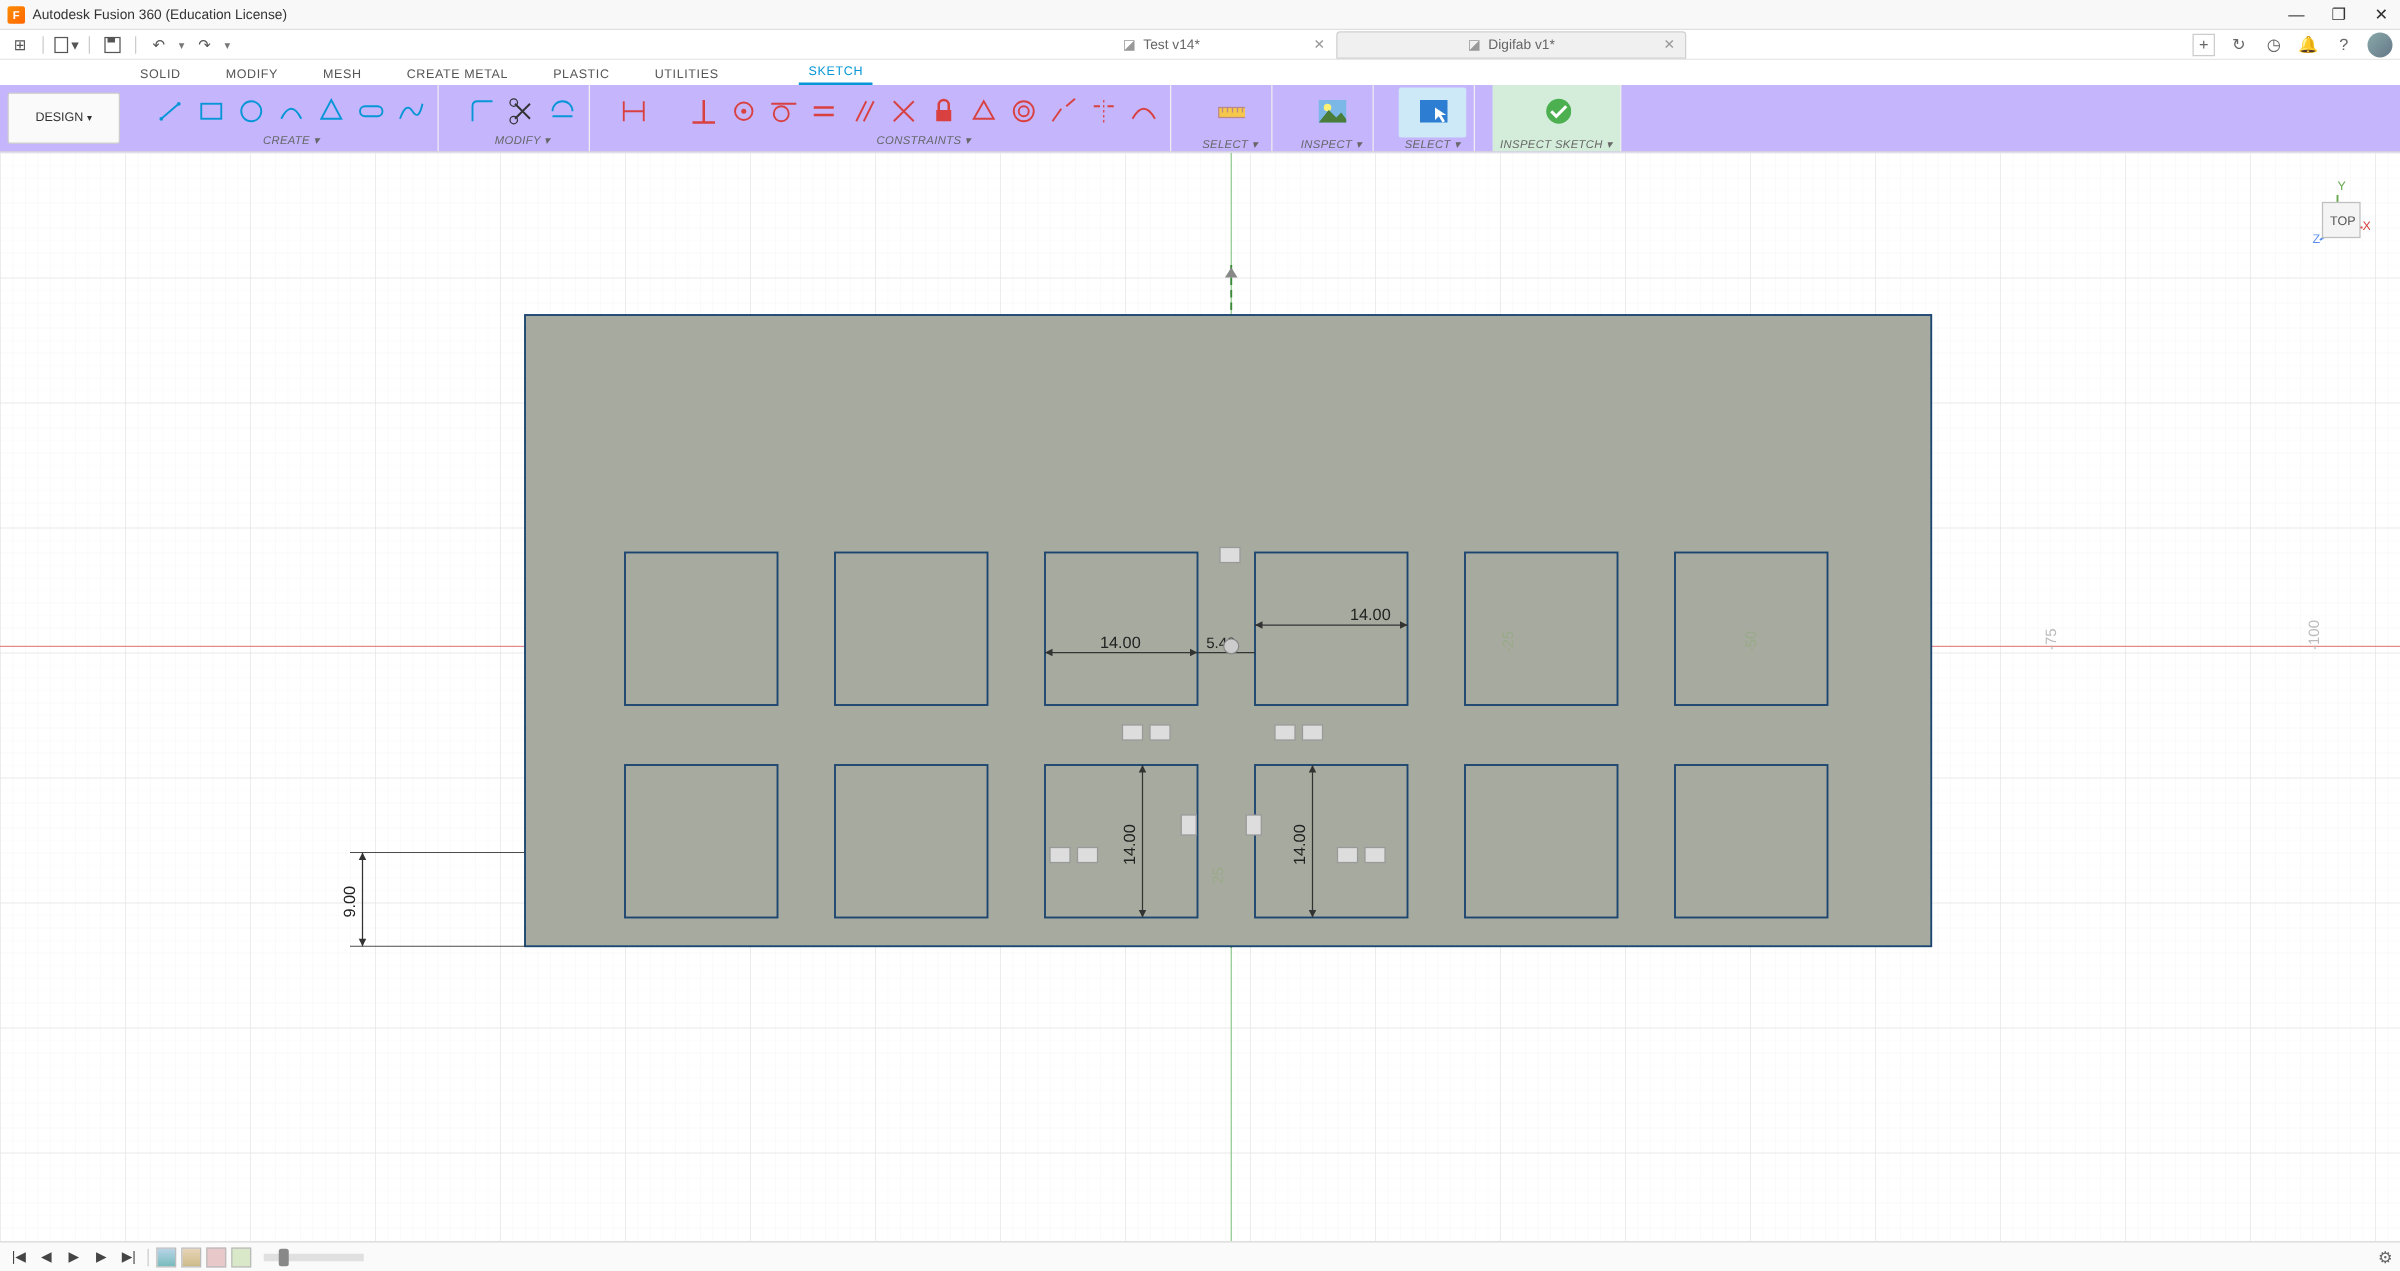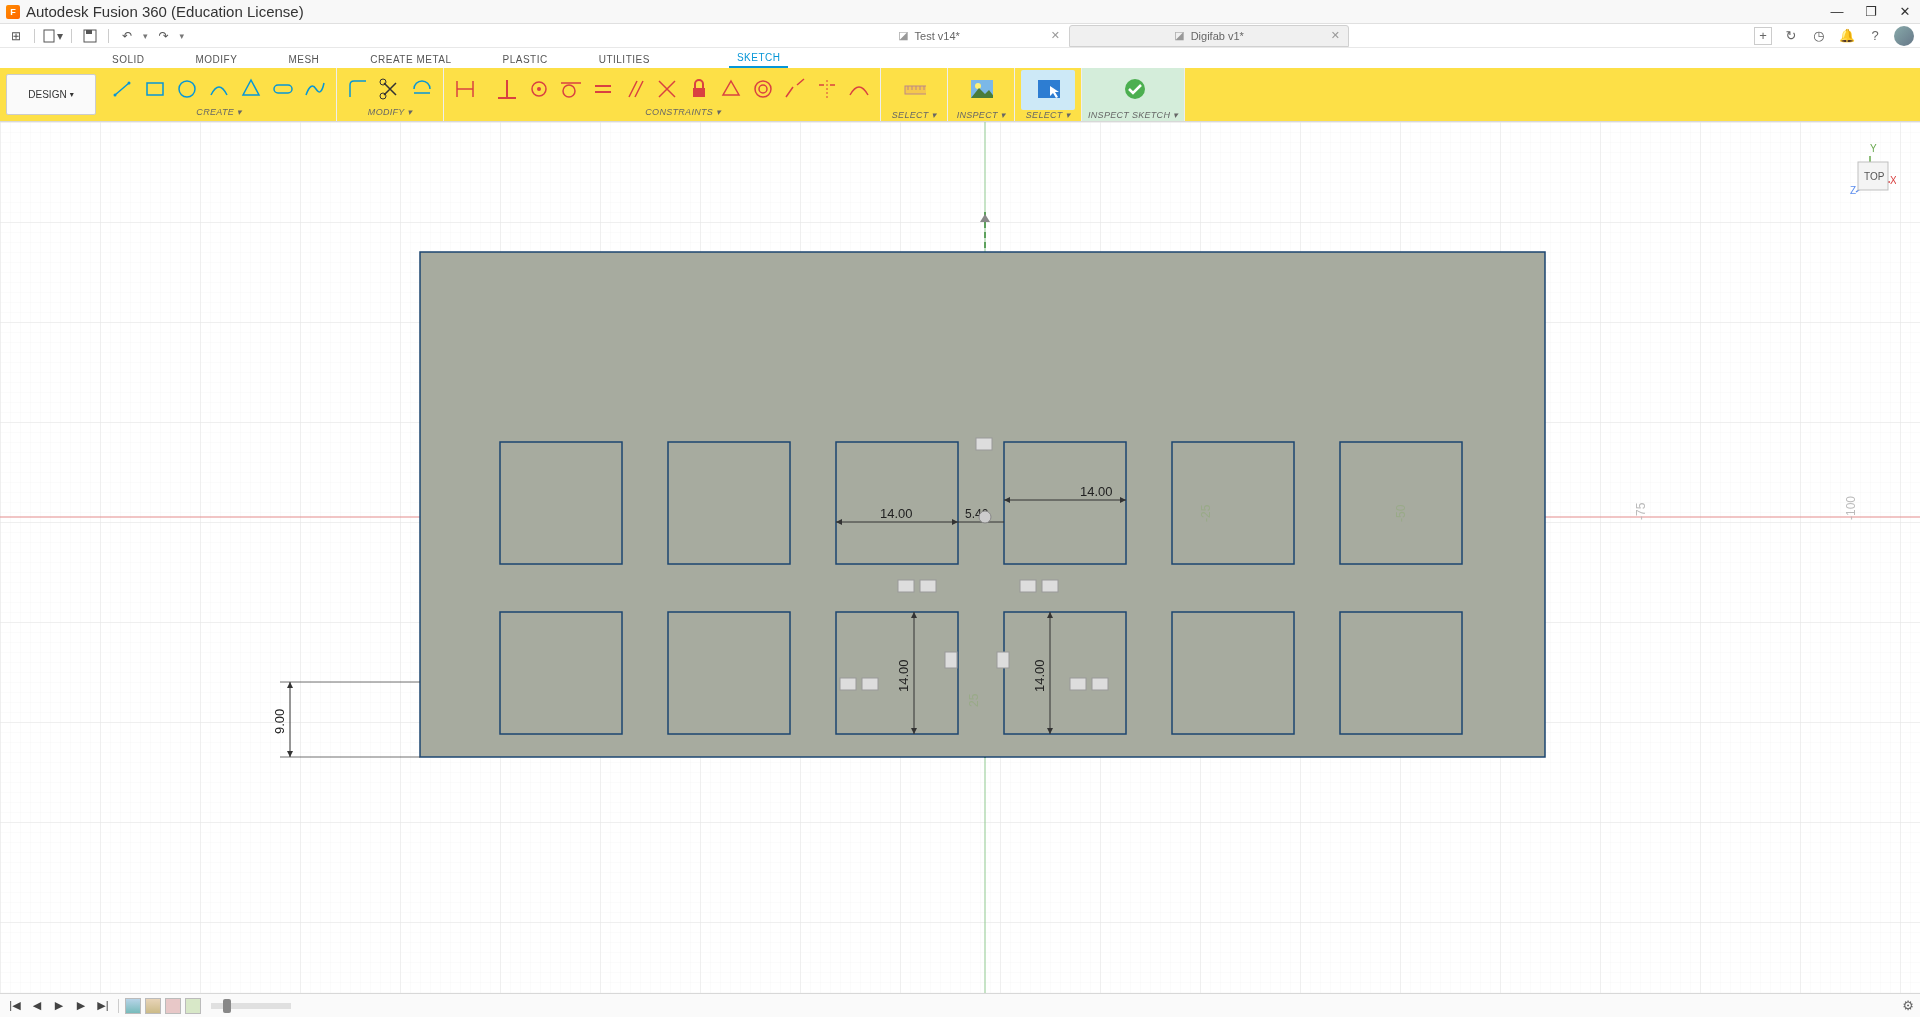--- a/index.html
+++ b/index.html
@@ -1,46 +1,46 @@
 <!DOCTYPE html>
 <html><head>
 <meta charset="utf-8">
 <style>
 * { margin: 0; padding: 0; box-sizing: border-box; font-family: Arial, sans-serif; }
 body { background: #fff; overflow: hidden; width: 1920px; height: 1017px; position: relative; }
 
 
 .title-bar { height: 24px; background: #f8f8f8; display: flex; align-items: center; padding: 0 6px; border-bottom: 1px solid #e0e0e0; }
 .title-bar .app-icon { width: 14px; height: 14px; background: linear-gradient(135deg, #ff8c00, #ff6600); border-radius: 2px; margin-right: 6px; display: flex; align-items: center; justify-content: center; color: #fff; font-size: 9px; font-weight: bold; }
-.title-bar .title-text { font-size: 15px; color: #333; flex: 1; }
+.title-bar .title-text { font-size: 11px; color: #333; flex: 1; }
 .title-bar .win-controls { display: flex; gap: 16px; }
 .title-bar .win-btn { width: 18px; height: 18px; display: flex; align-items: center; justify-content: center; cursor: pointer; font-size: 13px; color: #333; }
 
 
 .quick-access { height: 24px; background: #fff; display: flex; align-items: center; padding: 0 6px; gap: 6px; border-bottom: 1px solid #e8e8e8; }
 .qa-btn { width: 20px; height: 20px; display: flex; align-items: center; justify-content: center; cursor: pointer; font-size: 12px; color: #555; }
 .qa-sep { width: 1px; height: 14px; background: #ccc; margin: 0 2px; }
 
 
 .doc-tabs { display: flex; flex: 1; justify-content: center; gap: 0; margin-left: 200px; }
 .doc-tab { display: flex; align-items: center; padding: 0 14px; height: 22px; font-size: 11px; color: #666; border: 1px solid transparent; cursor: pointer; gap: 6px; min-width: 280px; justify-content: center; position: relative; }
 .doc-tab.active { background: #f0f0f0; border: 1px solid #d0d0d0; border-radius: 3px 3px 0 0; }
 .doc-tab .tab-icon { font-size: 11px; color: #999; }
 .doc-tab .tab-close { font-size: 11px; color: #999; cursor: pointer; position: absolute; right: 8px; }
 .right-icons { display: flex; gap: 10px; margin-left: auto; align-items: center; }
 .right-icon { width: 18px; height: 18px; display: flex; align-items: center; justify-content: center; color: #666; font-size: 13px; cursor: pointer; }
 .avatar { width: 20px; height: 20px; border-radius: 50%; background: linear-gradient(135deg, #8aa, #678); }
 
 
-.ribbon-tabs { height: 20px; display: flex; align-items: flex-end; padding-left: 104px; gap: 35px; background: #fff; }
+.ribbon-tabs { height: 20px; display: flex; align-items: flex-end; padding-left: 104px; gap: 20px; background: #fff; }
 .ribbon-tab { font-size: 10px; color: #555; padding: 3px 8px; cursor: pointer; letter-spacing: 0.5px; }
 .ribbon-tab.active { color: #0696d7; border-bottom: 2px solid #0696d7; margin-left: 36px; }
 
 
-.ribbon { height: 54px; background: #fde047; display: flex; align-items: stretch; border-bottom: 1px solid #d8d8d8; }
+.ribbon { height: 54px; background: #c4b5fd; display: flex; align-items: stretch; border-bottom: 1px solid #d8d8d8; gap: 14px; }
 .workspace-btn { width: 90px; display: flex; align-items: center; justify-content: center; font-size: 10px; color: #333; border: 1px solid #ccc; margin: 6px; border-radius: 2px; cursor: pointer; gap: 3px; background: #fafafa; }
 .ribbon-group { display: flex; flex-direction: column; align-items: center; padding: 2px 6px; border-right: 1px solid #eee; }
 .ribbon-group .tools { display: flex; gap: 2px; flex: 1; align-items: center; }
 .ribbon-group .group-label { font-size: 9px; color: #666; padding-bottom: 2px; letter-spacing: 0.3px; font-style: italic; }
 .tool-btn { width: 30px; height: 30px; display: flex; align-items: center; justify-content: center; cursor: pointer; border-radius: 2px; }
 .tool-btn svg { width: 24px; height: 24px; }
 .big-tool { width: 54px; height: 40px; flex-direction: column; gap: 0; }
 .big-tool.highlighted { background: #cde9f7; }
 
 

